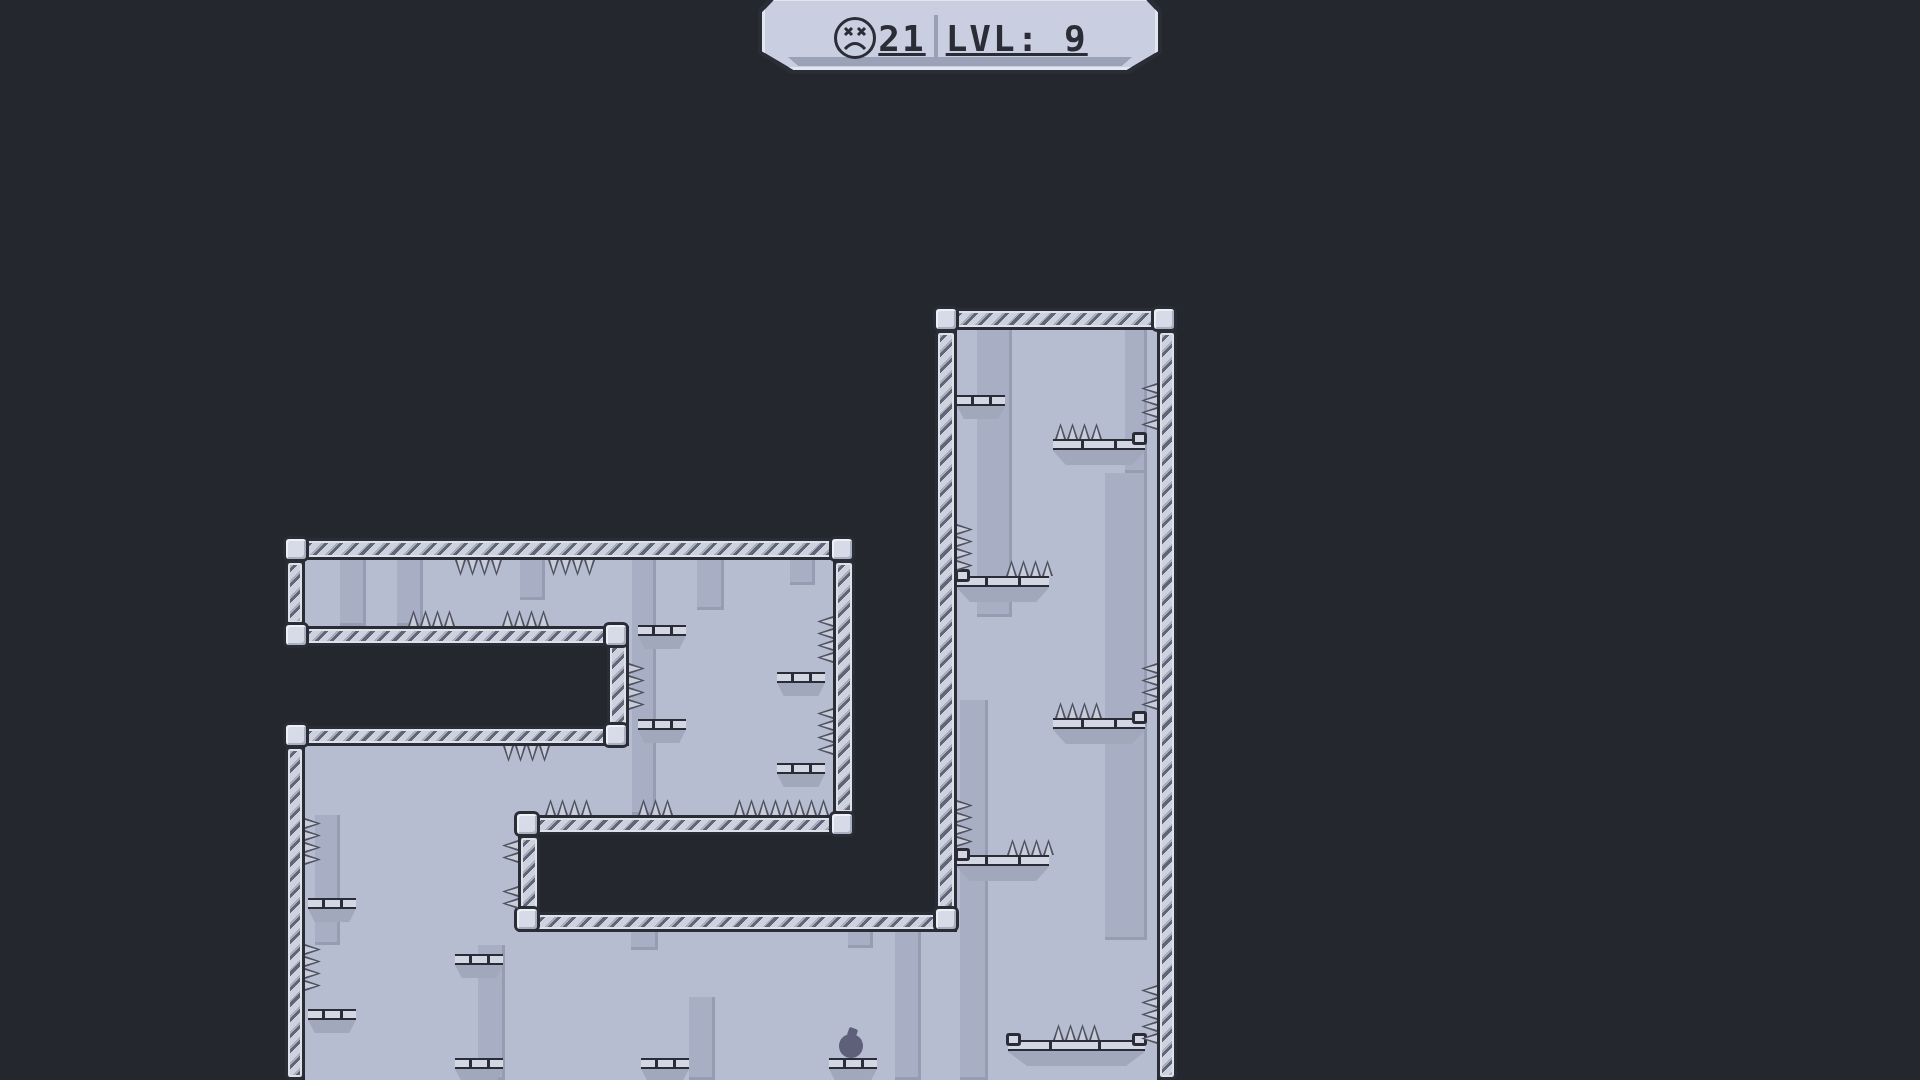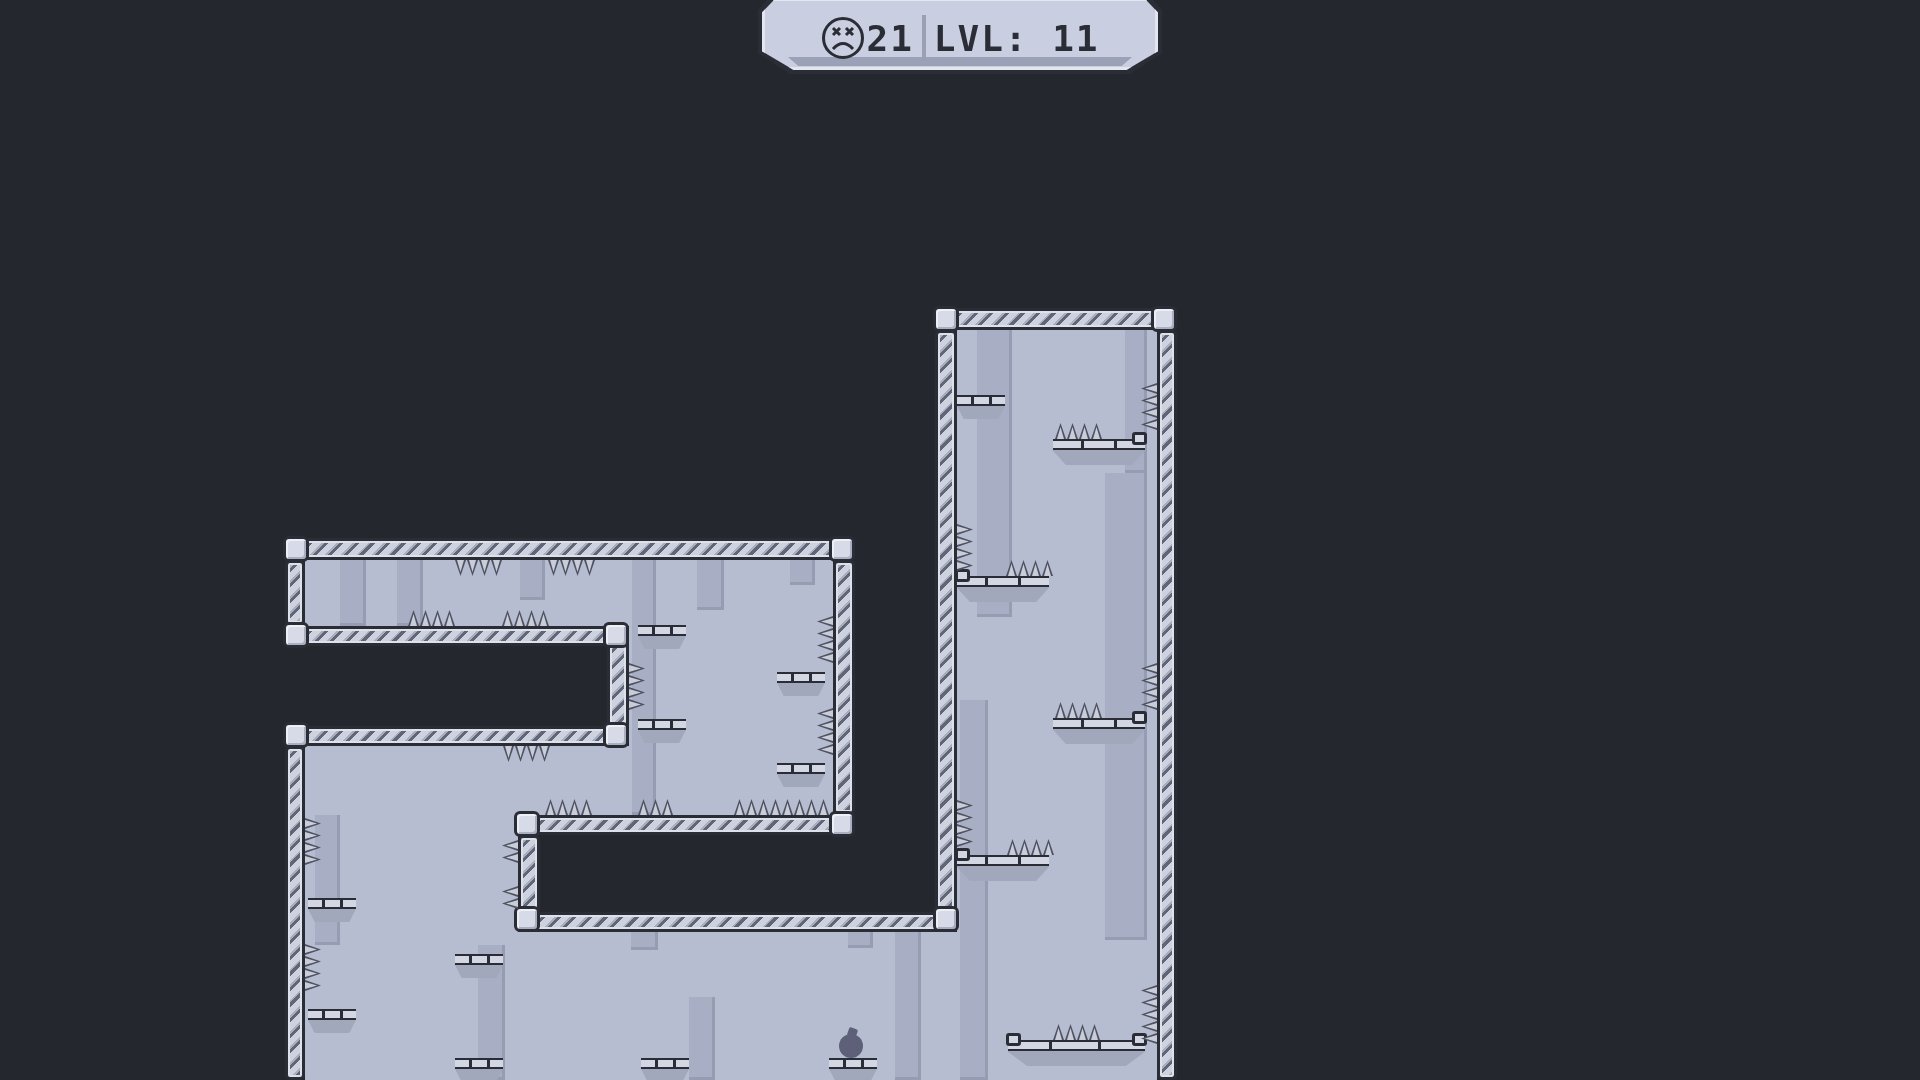--- a/index.html
+++ b/index.html
@@ -52,21 +52,21 @@
   
   .hud{position:absolute;left:758px;top:-6px;width:404px;height:80px;}
   .hud-shell{position:absolute;inset:0;background:var(--outline);
        clip-path:polygon(3.5% 0,96.5% 0,100% 20%,100% 74%,92% 100%,8% 100%,0 74%,0 20%);}
   .hud-plate{position:absolute;inset:4px;background:var(--hudFill);
        clip-path:polygon(3.5% 0,96.5% 0,100% 20%,100% 74%,92% 100%,8% 100%,0 74%,0 20%);
        box-shadow:inset 0 0 0 3px #e3e6ef;}
   .hud-band{position:absolute;left:30px;right:30px;bottom:8px;height:9px;background:var(--hudBand);
        clip-path:polygon(0 0,100% 0,97% 100%,3% 100%);}
   .hud-content{position:absolute;inset:8px 0 0 0;display:flex;align-items:center;justify-content:center;
-       color:var(--hudInk);font-weight:bold;font-size:36px;letter-spacing:2px;white-space:nowrap;}
+       color:var(--hudInk);font-weight:bold;font-size:36px;letter-spacing:2px;white-space:nowrap;text-decoration:underline;}
   .hud-divider{width:4px;height:46px;background:var(--hudDivider);margin:0 8px;}
   .face{flex:0 0 auto;}
 </style>
 </head>
 <body>
 
 <div class="stage" id="stage">
 
   <div class="hud">
     <div class="hud-shell"></div>
@@ -74,21 +74,21 @@
     <div class="hud-band"></div>
     <div class="hud-content">
       <svg class="face" width="46" height="46" viewBox="0 0 46 46">
         <circle cx="23" cy="23" r="19.5" fill="none" stroke="#2b2d36" stroke-width="3"></circle>
         <path d="M13 13 L20 20 M20 13 L13 20" stroke="#2b2d36" stroke-width="3" fill="none"></path>
         <path d="M26 13 L33 20 M33 13 L26 20" stroke="#2b2d36" stroke-width="3" fill="none"></path>
         <path d="M13 34 Q23 23 33 34" stroke="#2b2d36" stroke-width="3" fill="none"></path>
       </svg>
       <span>21</span>
       <span class="hud-divider"></span>
-      <span>LVL: 11</span>
+      <span>LVL: 9</span>
     </div>
   </div>
 
 <div class="in" style="left: 305px; top: 560px; width: 528px; height: 66px;"></div>
     <div class="in" style="left: 629px; top: 560px; width: 204px; height: 255px;"></div>
     <div class="in" style="left: 305px; top: 746px; width: 528px; height: 69px;"></div>
     <div class="in" style="left: 305px; top: 815px; width: 213px; height: 265px;"></div>
     <div class="in" style="left: 305px; top: 932px; width: 852px; height: 148px;"></div>
     <div class="in" style="left: 957px; top: 330px; width: 200px; height: 750px;"></div>
     <div class="strip" style="left: 340px; top: 560px; width: 26px; height: 66px;"></div>

